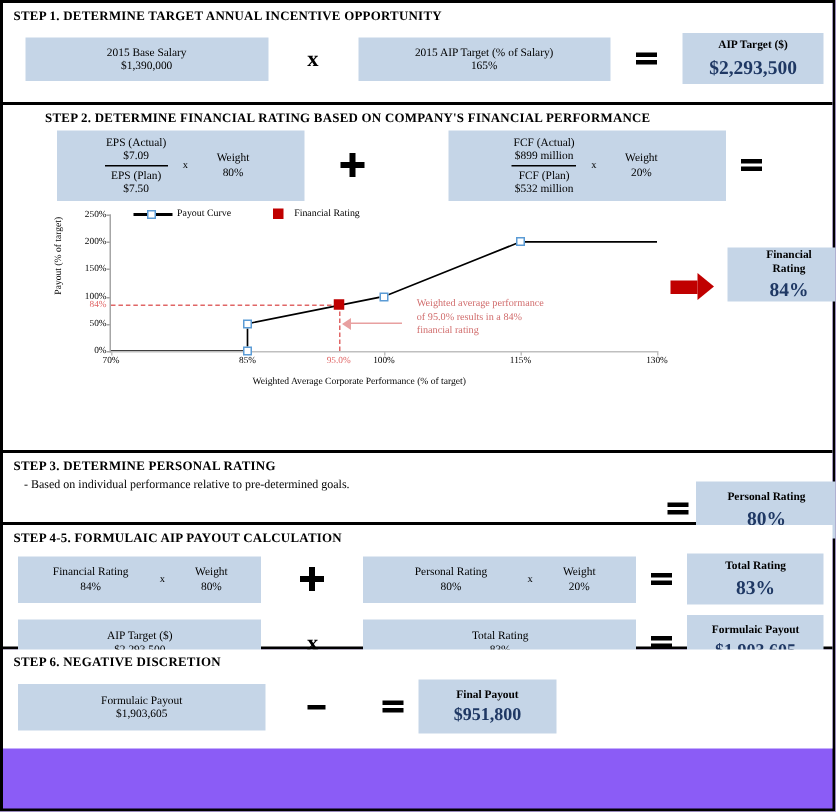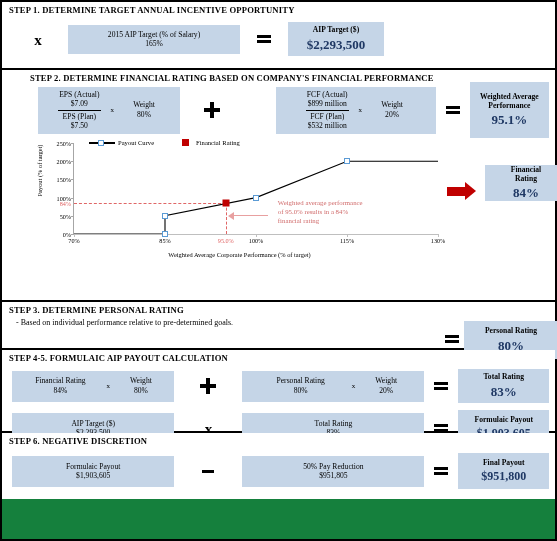--- a/index.html
+++ b/index.html
@@ -7,21 +7,21 @@
     width:557px;height:541px;
     font-family:"Liberation Serif", serif;
     color:#000;
     overflow:hidden;
   }
   .page{
     position:relative;
     width:557px;height:541px;
     box-sizing:border-box;
     border:2px solid #000;
-    background:#15803d;
+    background:#8b5cf6;
   }
   .section{
     position:relative;
     box-sizing:border-box;
     border-bottom:2px solid #000;
     background:#fff;
   }
   .section:last-child{border-bottom:none;}
   .sec-title{
     font-family:"Liberation Serif", serif;
@@ -178,20 +178,24 @@
   }
 </style>
 </head>
 <body>
 
 <div class="page">
 
   <div class="section" style="height:68px;">
     <div class="sec-title">STEP 1. DETERMINE TARGET ANNUAL INCENTIVE OPPORTUNITY</div>
     <div class="row" style="height:44px;">
+      <div class="bbox" style="width:165px;height:29px;margin-left:9px;">
+        <div class="lbl">2015 Base Salary</div>
+        <div class="val">$1,390,000</div>
+      </div>
       <div class="op" style="width:60px;">
         <span class="xsign">x</span>
       </div>
       <div class="bbox" style="width:172px;height:29px;">
         <div class="lbl">2015 AIP Target (% of Salary)</div>
         <div class="val">165%</div>
       </div>
       <div class="op eq" style="width:48px;display:flex;justify-content:center;">
         <span class="eqsign">
             <i></i>
@@ -246,25 +250,20 @@
         </div>
       </div>
 
       <div class="op eq" style="width:34px;display:flex;justify-content:center;">
         <span class="eqsign">
             <i></i>
             <i></i>
           </span>
       </div>
 
-      <div class="resbox" style="width:92px;height:56px;">
-        <div class="rlbl">Weighted Average</div>
-        <div class="rlbl">Performance</div>
-        <div class="rval">95.1%</div>
-      </div>
     </div>
 
     <div style="position:relative;height:140px;">
       <div class="chart-wrap">
         <div class="ylab">Payout (% of target)</div>
 
         <div class="legend">
           <div class="lg">
             <span class="lgline">
                 <i class="ln"></i>
@@ -440,24 +439,20 @@
         <div class="lbl">Formulaic Payout</div>
         <div class="val">$1,903,605</div>
       </div>
 
       <div class="op" style="width:68px;display:flex;justify-content:center;">
         <span class="minussign">
             <i></i>
           </span>
       </div>
 
-      <div class="bbox" style="width:185px;height:31px;">
-        <div class="lbl">50% Pay Reduction</div>
-        <div class="val">$951,805</div>
-      </div>
 
       <div class="op eq" style="width:34px;display:flex;justify-content:center;">
         <span class="eqsign">
             <i></i>
             <i></i>
           </span>
       </div>
 
       <div class="resbox" style="width:92px;height:36px;">
         <div class="rlbl">Final Payout</div>

